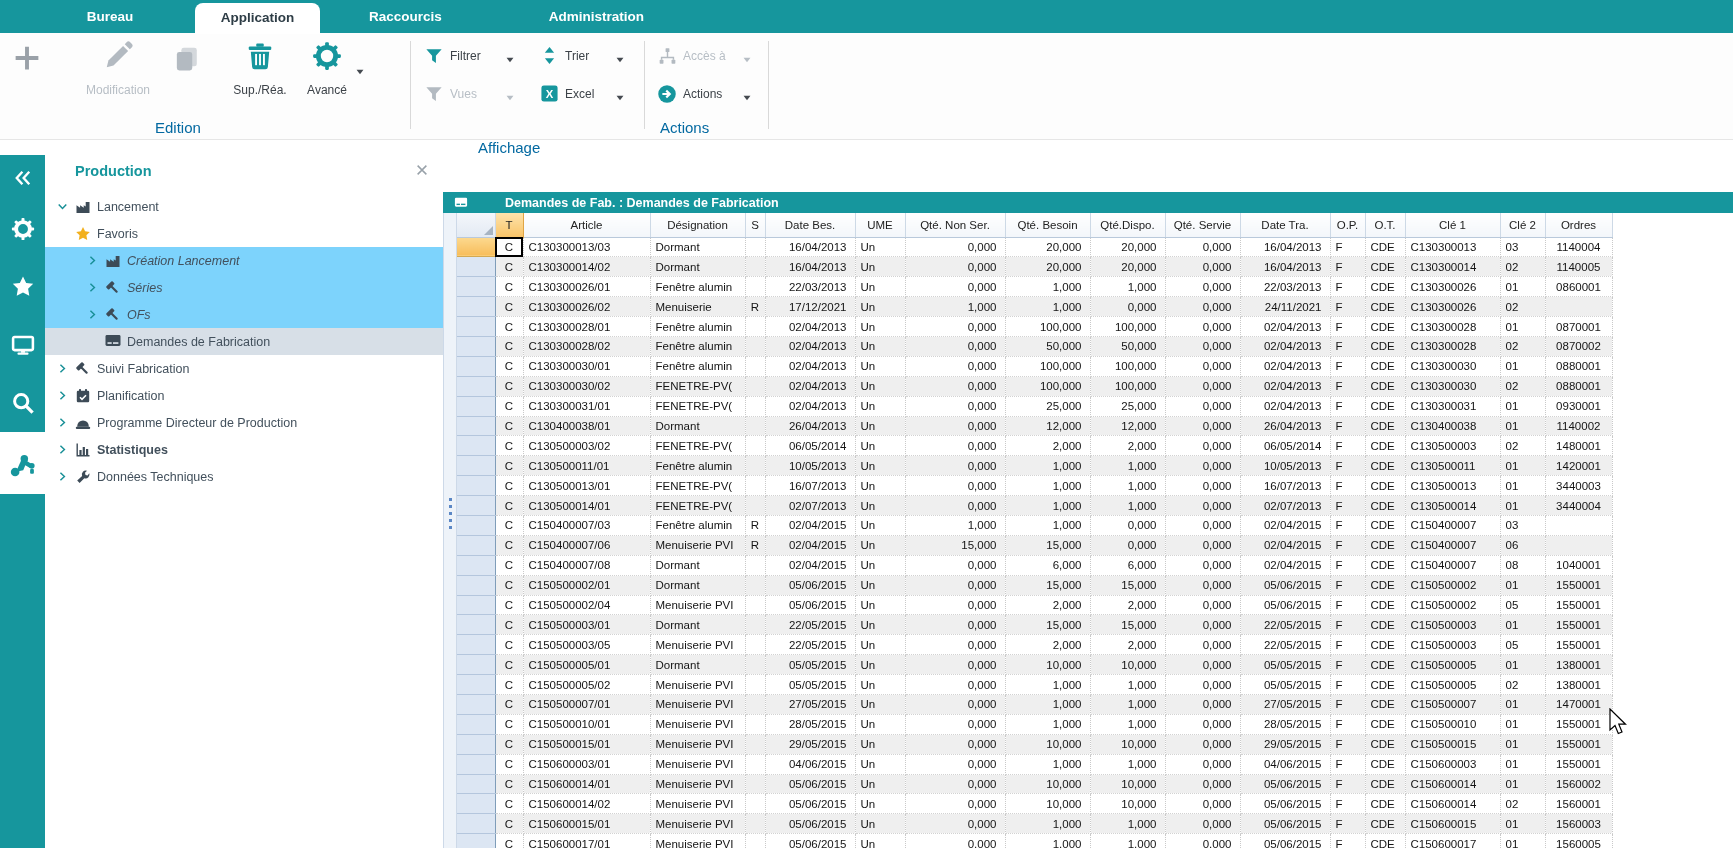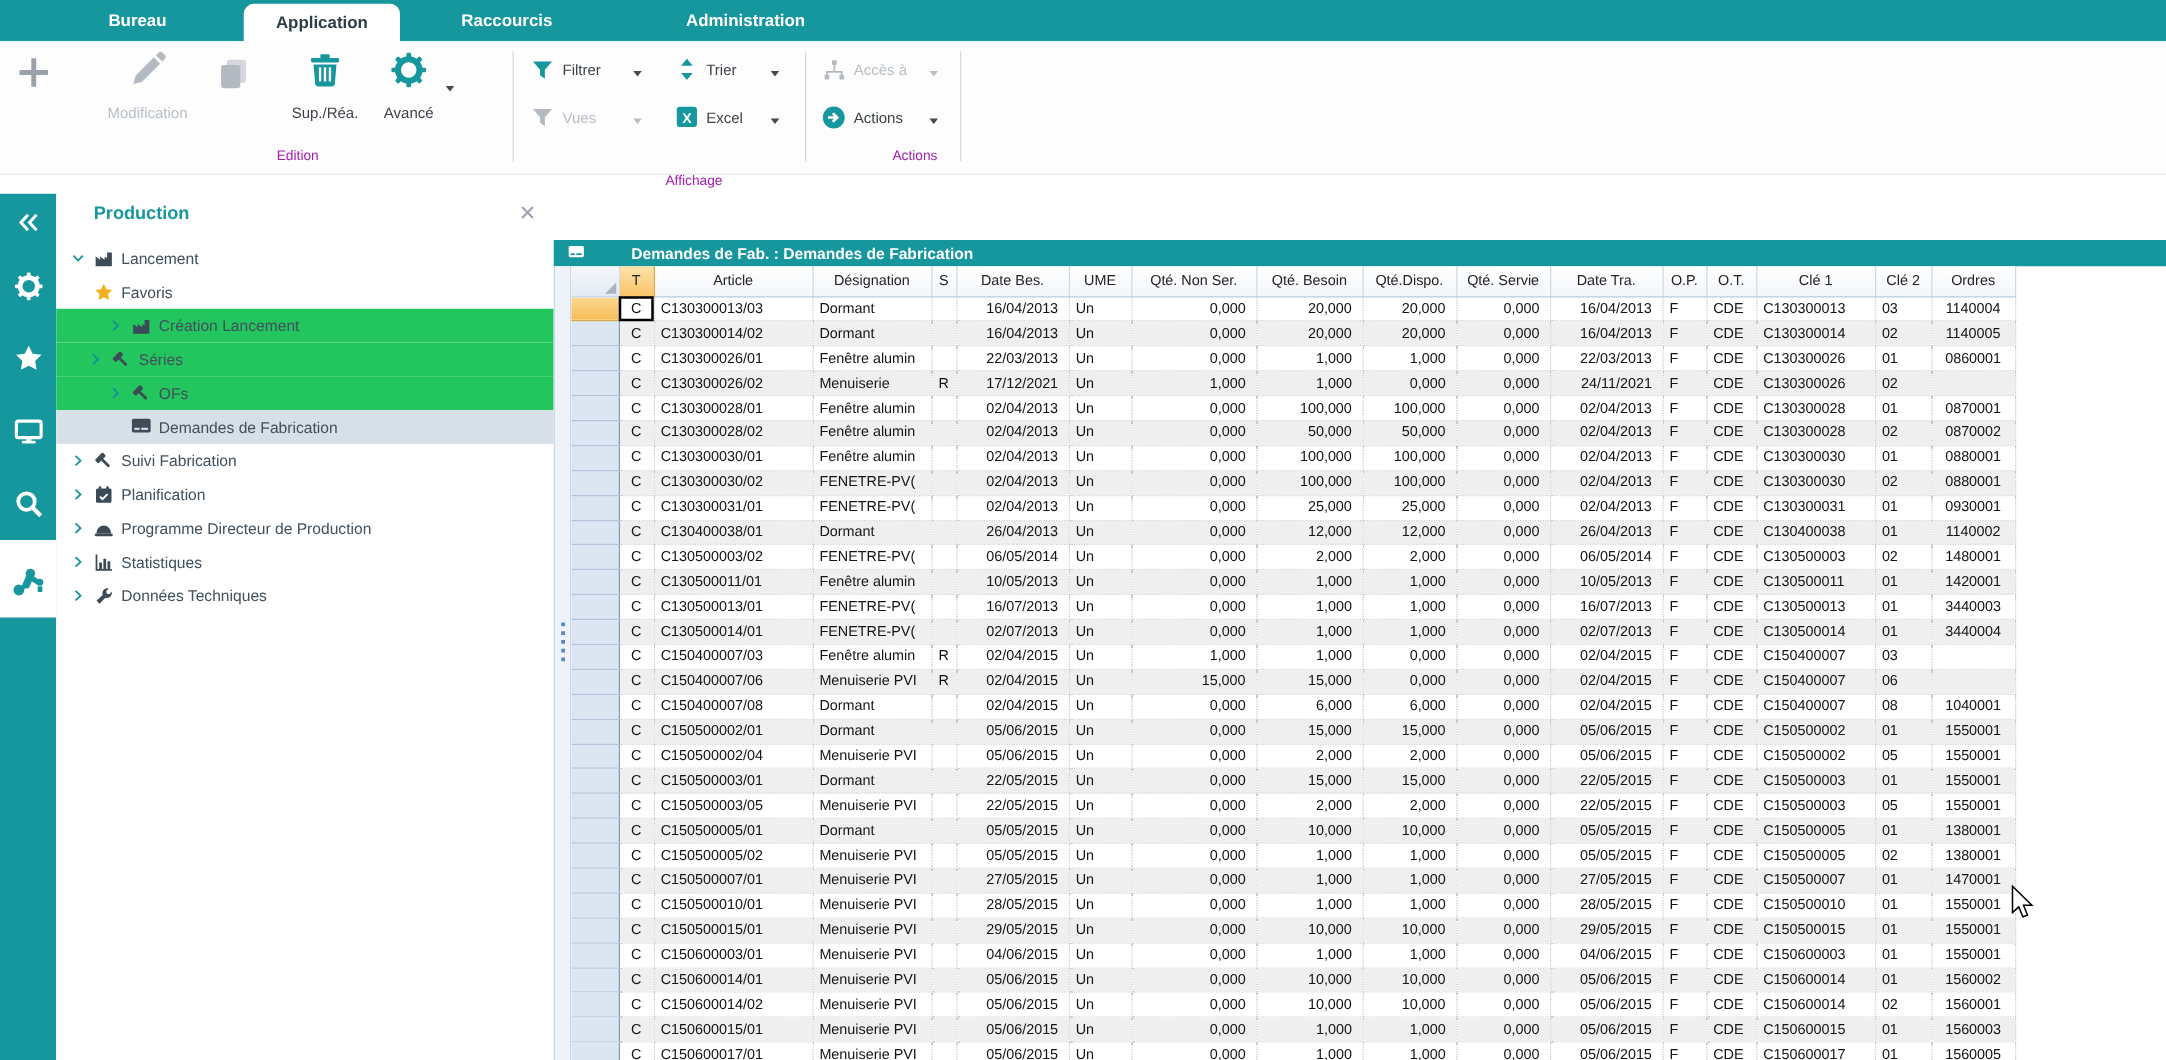--- a/index.html
+++ b/index.html
@@ -23,42 +23,42 @@
   .rb-label { position:absolute; font-size:12px; color:#3c4248; text-align:center; white-space:nowrap; }
   .rb-label.inline { text-align:left; }
   .disabled, .rb-label.disabled { color:#b7bec5 !important; }
   .teal-ic { color:#16969d; }
   .gray-ic { color:#b3bac1; }
   .dark-ic { color:#9aa1a8; }
   .caret { position:absolute; width:10px; height:10px; color:#454a50; }
   .caret svg { width:100%; height:100%; }
   .caret.disabled { color:#bcc3c9; }
   .rb-sep { position:absolute; top:8px; height:88px; width:1px; background:#d9d9d9; }
-  .rb-group-label { position:absolute; top:86px; font-size:11px; color:#a21caf; text-align:right; }
+  .rb-group-label { position:absolute; top:86px; font-size:15px; color:#0369a1; text-align:left; }
 
   
   .strip { position:absolute; left:0; top:155px; width:45px; height:693px; background:#16969d; }
   .strip-item { width:45px; height:58px; display:flex; align-items:center; justify-content:center;
     color:#fff; }
   .strip-item:first-child { height:45px; }
   .strip-item svg { width:24px; height:24px; }
   .strip-item:first-child svg { width:20px; height:20px; }
   .strip-item.active { background:#fff; color:#16969d; height:62px; }
   .strip-item.active svg { width:30px; height:30px; }
 
   
   .treepanel { position:absolute; left:45px; top:155px; width:398px; height:693px; background:#fff; }
   .tree-header { position:relative; height:38px; }
   .tree-title { position:absolute; left:30px; top:8px; font-size:14.5px; font-weight:bold; color:#16969d; }
   .tree-close { position:absolute; right:14px; top:8px; width:14px; height:14px; color:#98a1a9; }
   .tree-close svg { width:100%; height:100%; }
   .tree-items { position:absolute; top:38px; left:0; right:0; }
   .tree-item { height:27px; display:flex; align-items:center; font-size:12.5px; color:#42505c;
     white-space:nowrap; cursor:default; }
-  .tree-item.hl { background:#22c55e; }
+  .tree-item.hl { background:#7dd3fc;font-style:italic; }
   .tree-item.sel { background:#d7dfe7; }
   .tree-chev { width:18px; height:12px; color:#178f96; flex:0 0 18px; }
   .tree-chev svg { width:11px; height:11px; }
   .tree-ic { width:22px; height:16px; color:#3d4b57; flex:0 0 22px; }
   .tree-ic svg { width:16px; height:16px; }
   .tree-ic.star { color:#f2b01e; }
 
   
   .tabrow { position:absolute; left:443px; top:167px; width:1290px; height:25px; background:#e9e9e9; }
   .tab-home { position:absolute; left:14px; top:0; width:42px; height:25px; background:#fff;
@@ -316,21 +316,21 @@
         </div>
         <div class="tree-item hl" style="padding-left: 42px;">
           <span class="tree-chev"><svg viewBox="0 0 16 16" fill="currentColor" xmlns="http://www.w3.org/2000/svg">
               <path d="M5 2.5L10.8 8 5 13.5" stroke="currentColor" stroke-width="2.1" fill="none"></path>
             </svg></span>
           <span class="tree-ic" style="--icon-bg: #ecf0f4;"><svg viewBox="0 0 16 16" fill="currentColor" xmlns="http://www.w3.org/2000/svg">
               <path d="M1.5 14V6.2l3.6 2.6V6.2l3.6 2.6V6.2l2 1.4V3h3.8v11z"></path>
             </svg></span>
           <span>Création Lancement</span>
         </div>
-        <div class="tree-item hl" style="padding-left: 26px;">
+        <div class="tree-item hl" style="padding-left: 42px;">
           <span class="tree-chev"><svg viewBox="0 0 16 16" fill="currentColor" xmlns="http://www.w3.org/2000/svg">
               <path d="M5 2.5L10.8 8 5 13.5" stroke="currentColor" stroke-width="2.1" fill="none"></path>
             </svg></span>
           <span class="tree-ic" style="--icon-bg: #ecf0f4;"><svg viewBox="0 0 16 16" fill="currentColor" xmlns="http://www.w3.org/2000/svg">
               <g transform="rotate(-45 8 8)">
                 <rect x="3.6" y="2.2" width="8.8" height="4" rx="1"></rect>
                 <rect x="6.9" y="4.8" width="2.2" height="9.4" rx="1"></rect>
               </g>
             </svg></span>
           <span>Séries</span>
@@ -382,21 +382,21 @@
         <div class="tree-item" style="padding-left: 12px;">
           <span class="tree-chev"><svg viewBox="0 0 16 16" fill="currentColor" xmlns="http://www.w3.org/2000/svg">
               <path d="M5 2.5L10.8 8 5 13.5" stroke="currentColor" stroke-width="2.1" fill="none"></path>
             </svg></span>
           <span class="tree-ic" style="--icon-bg: #ffffff;"><svg viewBox="0 0 16 16" fill="currentColor" xmlns="http://www.w3.org/2000/svg">
               <path d="M2.2 11.2a5.8 5.8 0 0 1 11.6 0v.5H2.2z"></path>
               <rect x="0.8" y="11.8" width="14.4" height="2.1" rx="1"></rect>
             </svg></span>
           <span>Programme Directeur de Production</span>
         </div>
-        <div class="tree-item" style="padding-left: 12px;">
+        <div class="tree-item" style="padding-left: 12px; font-weight: bold;">
           <span class="tree-chev"><svg viewBox="0 0 16 16" fill="currentColor" xmlns="http://www.w3.org/2000/svg">
               <path d="M5 2.5L10.8 8 5 13.5" stroke="currentColor" stroke-width="2.1" fill="none"></path>
             </svg></span>
           <span class="tree-ic" style="--icon-bg: #ffffff;"><svg viewBox="0 0 16 16" fill="currentColor" xmlns="http://www.w3.org/2000/svg">
               <path d="M2.2 1.5v12.3h12.3" stroke="currentColor" stroke-width="1.4" fill="none"></path>
               <rect x="4.4" y="8" width="2.2" height="5.2"></rect>
               <rect x="7.7" y="5" width="2.2" height="8.2"></rect>
               <rect x="11" y="7" width="2.2" height="6.2"></rect>
             </svg></span>
           <span>Statistiques</span>

